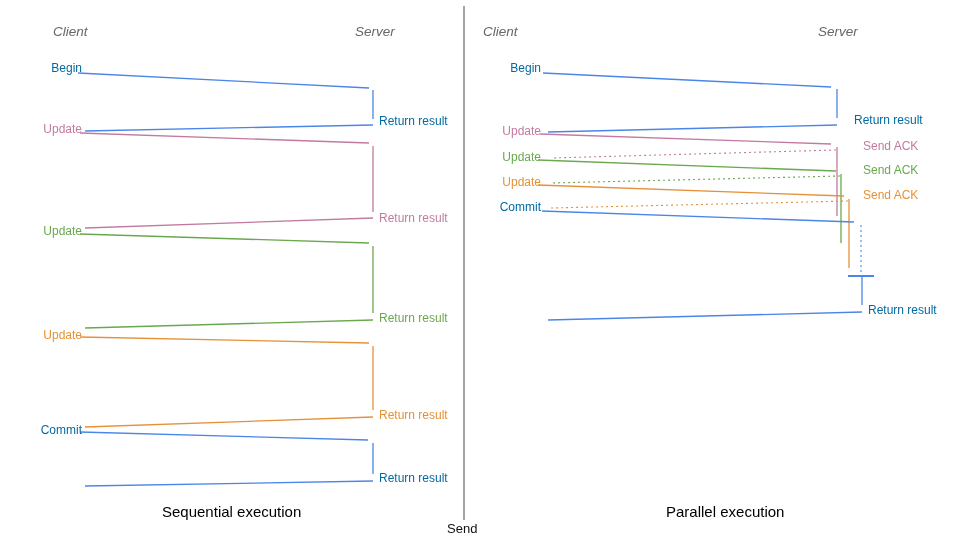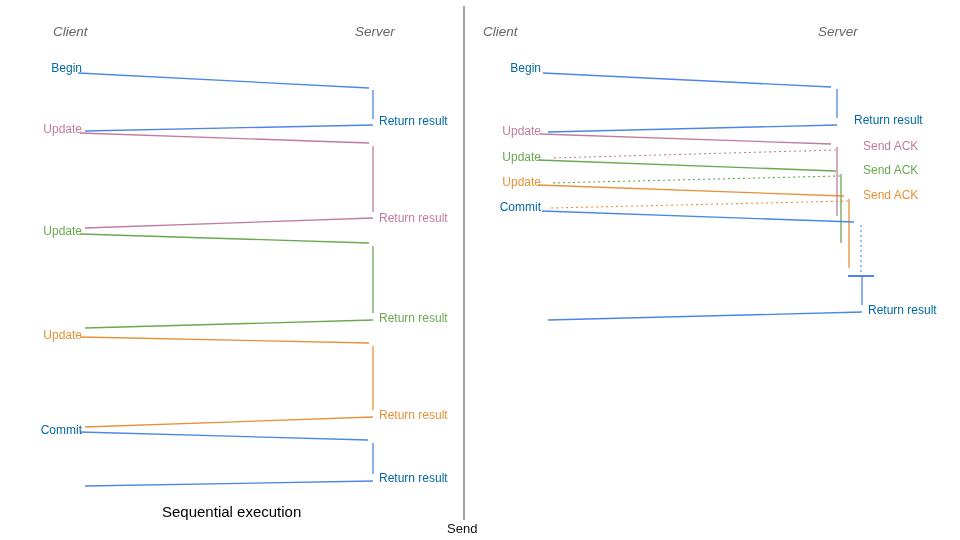--- a/index.html
+++ b/index.html
@@ -141,16 +141,17 @@
   <span class="lbl ra c-green" style="right:419px;top:150px;">Update</span>
   <span class="lbl ra c-orange" style="right:419px;top:175px;">Update</span>
   <span class="lbl ra c-blue" style="right:419px;top:200px;">Commit</span>
 
   <span class="lbl c-blue" style="left:854px;top:113px;">Return result</span>
   <span class="lbl c-pink" style="left:863px;top:139px;">Send ACK</span>
   <span class="lbl c-green" style="left:863px;top:163px;">Send ACK</span>
   <span class="lbl c-orange" style="left:863px;top:188px;">Send ACK</span>
   <span class="lbl c-blue" style="left:868px;top:303px;">Return result</span>
 
+  <span class="caption" style="left:666px;top:503px;">Parallel execution</span>
 
   <span class="lbl c-black" style="left:447px;top:522px;font-size:13px;">Send</span>
 
 </div>
 
 </body></html>

